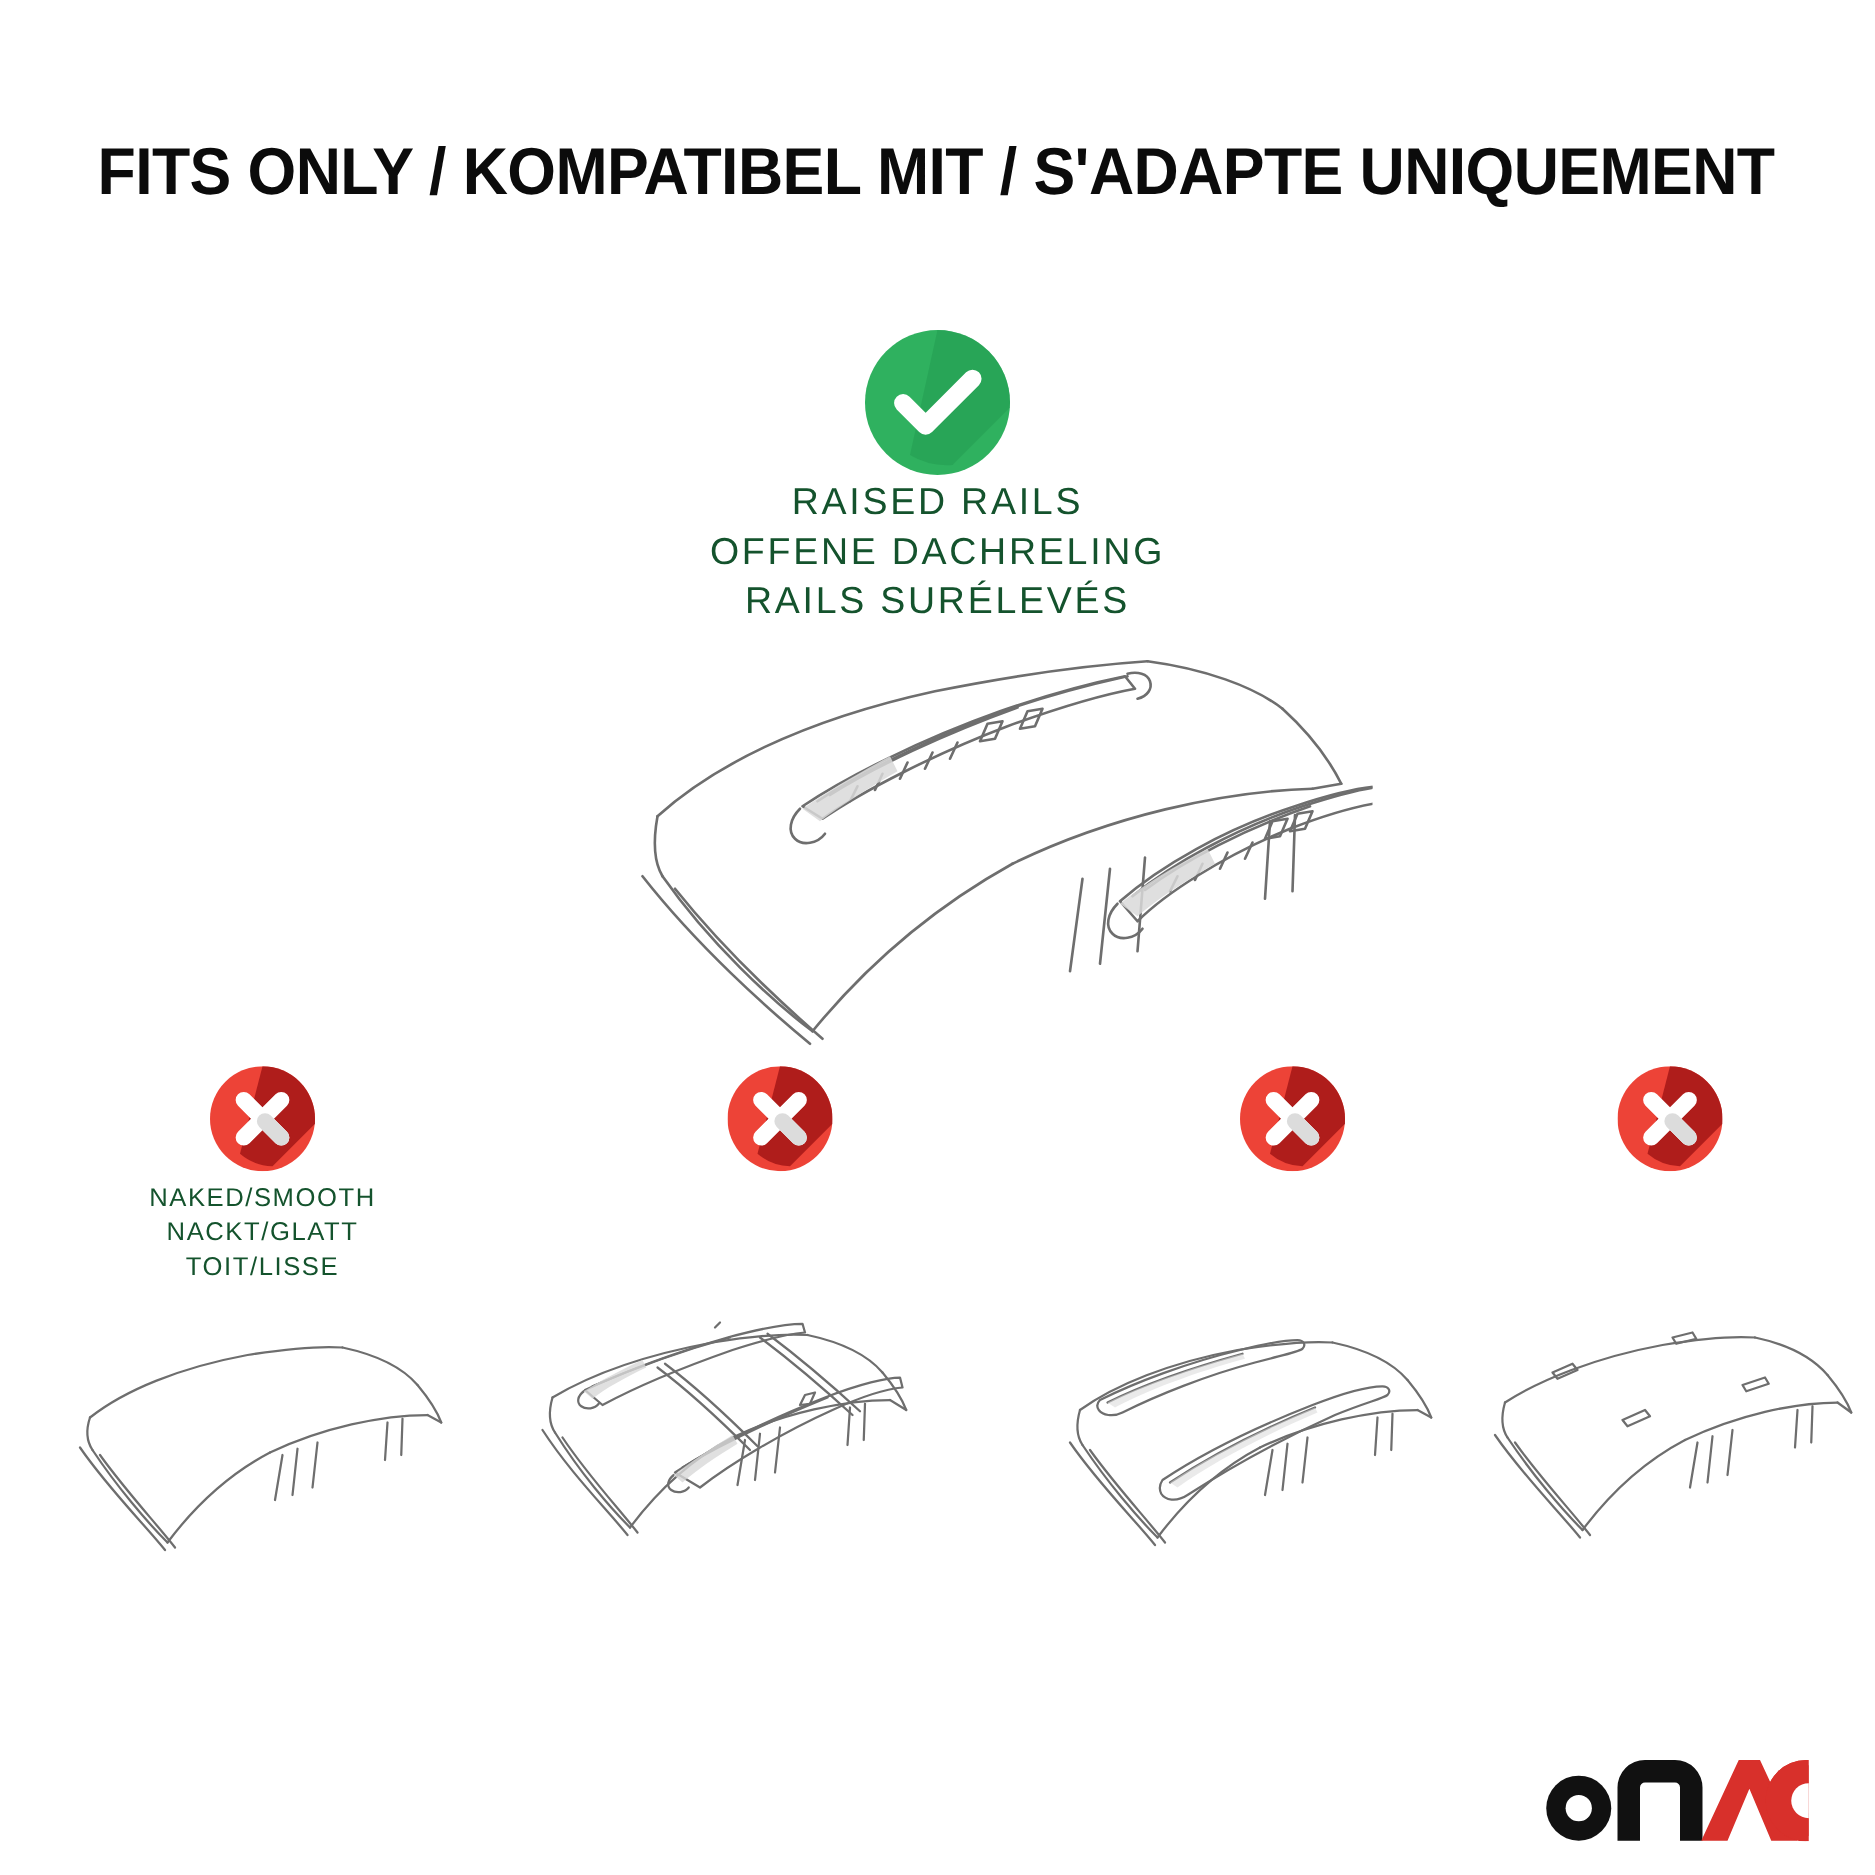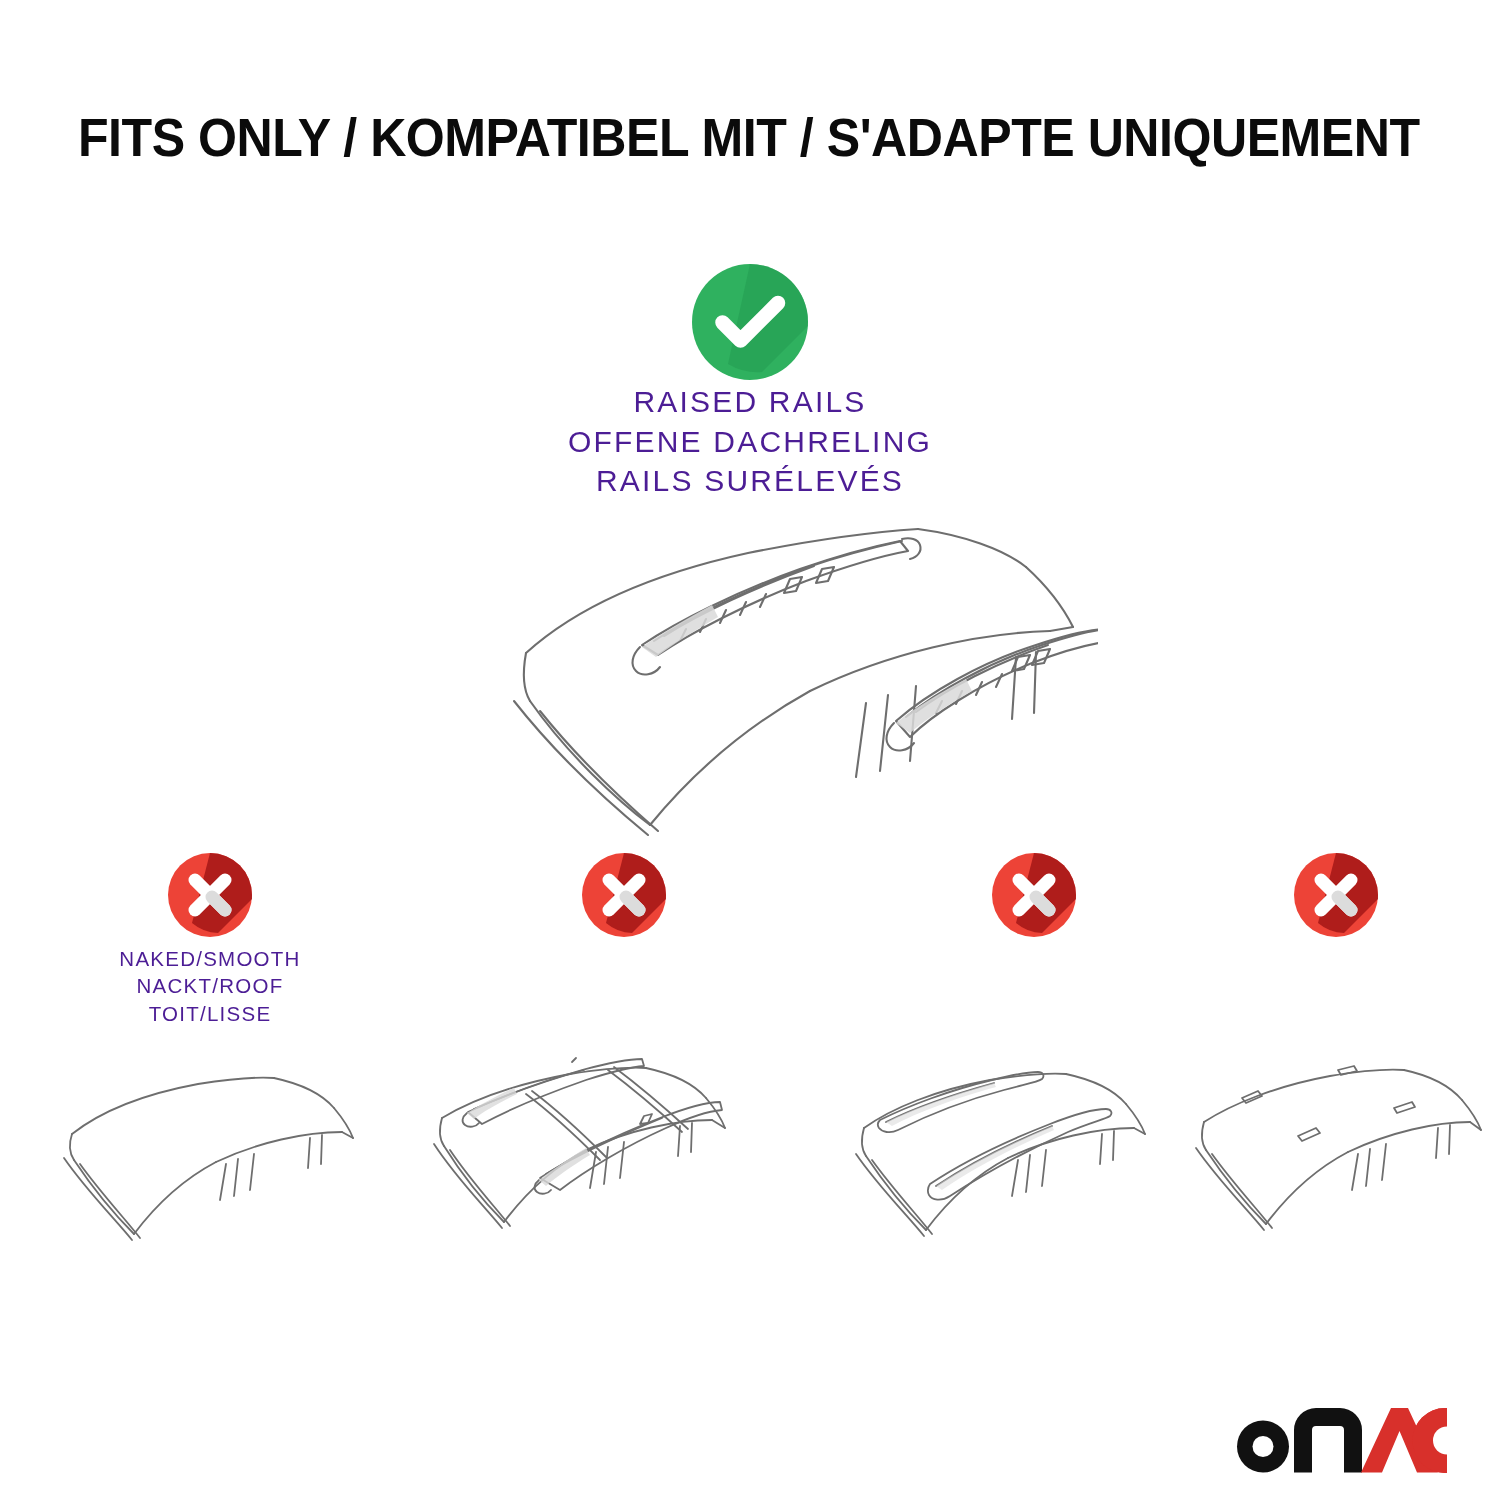--- a/index.html
+++ b/index.html
@@ -30,21 +30,21 @@
   
   .icon-wrap { position: absolute; }
   .icon-wrap svg { display: block; }
 
   
   .label {
     position: absolute;
     text-align: center;
     font-family: "Liberation Sans", sans-serif;
     font-weight: 400;
-    color: #4c1d95;
+    color: #14532d;
     letter-spacing: 1.4px;
     line-height: 1.30;
     white-space: pre-line;
   }
   .label-main  { font-size: 30px; letter-spacing: 2.2px; line-height: 1.32; }
   .label-small { font-size: 20.5px; letter-spacing: 1.25px; line-height: 1.33; }
 
   
   .drawing { position: absolute; }
   .drawing svg { display: block; }
@@ -138,21 +138,21 @@
       <circle cx="42" cy="42" r="42" fill="#ED4337"></circle>
       <path d="M42 0 A42 42 0 0 1 84 42 L84 46 L50 80 A42 42 0 0 1 24 70 Z" fill="#A31616" opacity="0.85"></path>
       <g stroke-linecap="round">
         <path d="M27 27 L57 57" stroke="#ffffff" stroke-width="13"></path>
         <path d="M57 27 L27 57" stroke="#ffffff" stroke-width="13"></path>
         <path d="M44 44 L57 57" stroke="#DCDCDC" stroke-width="13"></path>
       </g>
     </svg>
   </div>
   <div class="label label-small" style="left:30px; top:945px; width:360px;">NAKED/SMOOTH
-NACKT/ROOF
+NACKT/GLATT
 TOIT/LISSE</div>
   <div class="drawing" style="left:48px; top:1062px;">
     <svg width="340" height="210" viewBox="0 0 340 210">
       <g fill="none" stroke="#6E6E6E" stroke-width="1.8" stroke-linecap="round" stroke-linejoin="round">
         <path d="M24 72 C52 50 96 32 150 22 C188 16 212 15 226 16"></path>
         <path d="M226 16 C254 22 274 32 286 46"></path>
         <path d="M286 46 C296 58 302 68 305 76"></path>
         <path d="M24 72 C20 84 22 92 26 98"></path>
         <path d="M26 98 C46 128 70 156 86 172"></path>
         <path d="M86 172 C104 148 130 120 168 100"></path>

